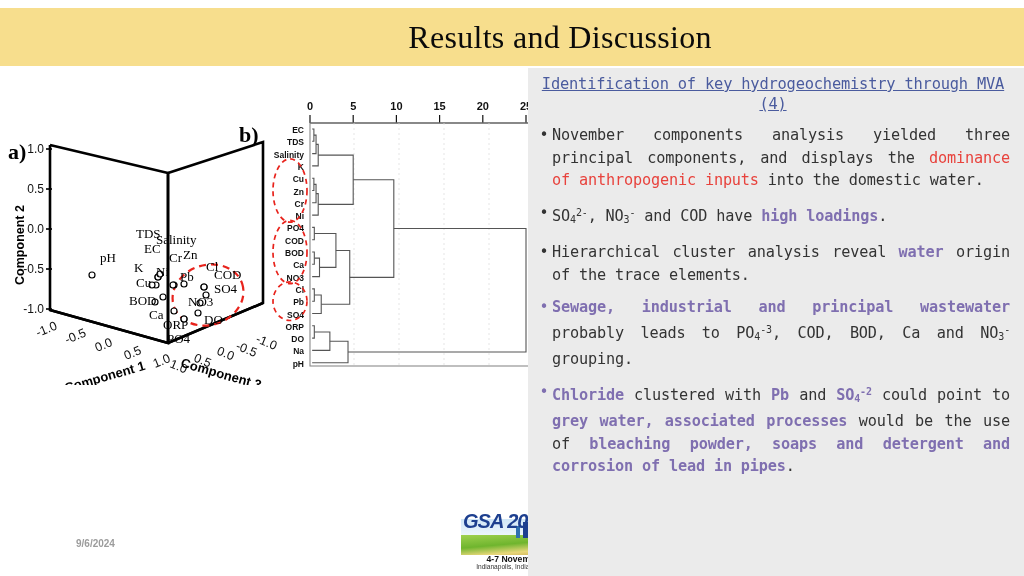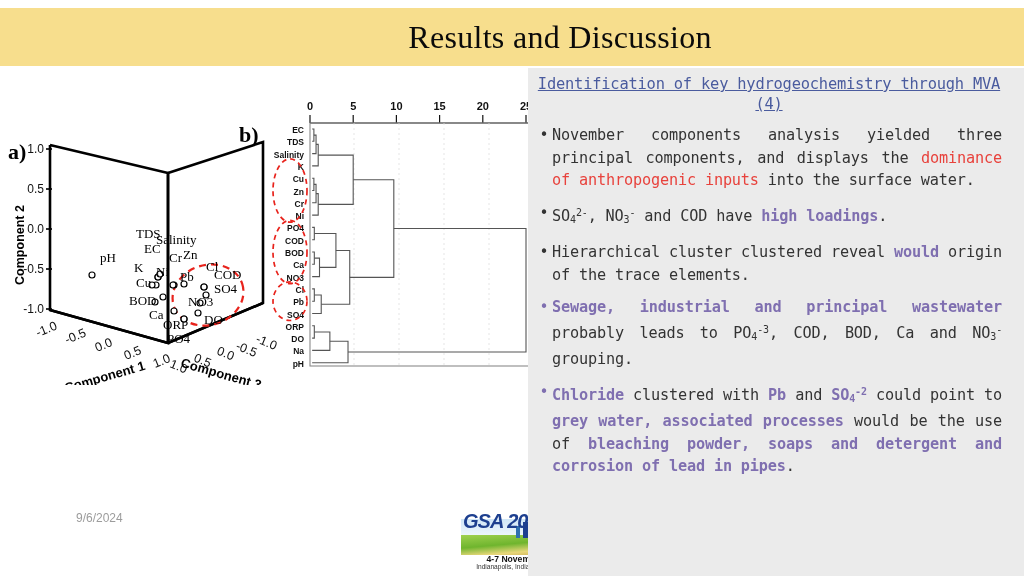--- a/index.html
+++ b/index.html
@@ -17,21 +17,21 @@
     display:flex;align-items:center;justify-content:center;
     font-family:"Liberation Serif",serif;font-size:32px;color:#0a0a0a;
     letter-spacing:.3px;
     padding-left:48px;
   }
   
   #text-panel{
     position:absolute;left:528px;top:68px;width:496px;height:508px;
     background:#ebebeb;
     font-family:"DejaVu Sans Mono","Liberation Mono",monospace;
-    box-sizing:border-box;padding:6px 22px 0 8px;
+    box-sizing:border-box;padding:6px 14px 0 8px;
   }
   #panel-heading{
     color:#4a5b9e;text-decoration:underline;text-align:center;
     font-size:15.4px;line-height:20px;letter-spacing:-.2px;
   }
   .bullet-row{display:flex;margin-top:10px;}
   .bullet-dot{
     width:16px;flex:0 0 16px;font-size:15px;line-height:22.5px;
     text-align:center;
   }
@@ -49,22 +49,23 @@
   #fig-a{position:absolute;left:8px;top:95px;width:270px;height:290px;text-align:right;}
   #fig-b{position:absolute;left:258px;top:95px;width:290px;height:290px;}
   .panel-letter{
     position:absolute;font-family:"Liberation Serif",serif;
     font-weight:bold;font-size:22px;color:#000;
   }
   #label-a{left:8px;top:139px;}
   #label-b{left:239px;top:122px;}
   
   #date-stamp{
-    position:absolute;left:76px;top:511px;font-size:12px;color:#9c9c9c;
+    position:absolute;left:76px;top:538px;font-size:10px;color:#9c9c9c;
     font-family:"Liberation Sans",sans-serif;
+    font-weight:bold;
   }
   #gsa-logo{
     position:absolute;left:461px;top:509px;width:108px;height:62px;
     font-family:"Liberation Sans",sans-serif;overflow:hidden;
   }
   #gsa-top{
     position:relative;width:108px;height:28px;background:#ffffff;
   }
   #gsa-word{
     position:absolute;left:2px;top:1px;font-size:20px;font-weight:bold;
@@ -282,29 +283,29 @@
   </div>
   <div id="gsa-date">4-7 November</div>
   <div id="gsa-city">Indianapolis, Indiana, USA</div>
 </div>
 
 <div id="text-panel">
   <div id="panel-heading">Identification of key hydrogeochemistry through MVA (4)</div>
   <div id="bullet-list">
       <div class="bullet-row">
         <div class="bullet-dot dot-dark">•</div>
-        <div class="bullet-body"><span class="">November components analysis yielded three principal components, and displays the </span><span class="red">dominance of anthropogenic inputs</span><span class=""> into the surface water.</span></div>
+        <div class="bullet-body"><span class="">November components analysis yielded three principal components, and displays the </span><span class="red">dominance of anthropogenic inputs</span><span class=""> into the domestic water.</span></div>
       </div>
       <div class="bullet-row">
         <div class="bullet-dot dot-dark">•</div>
         <div class="bullet-body"><span class="">SO<sub>4</sub><sup>2-</sup>, NO<sub>3</sub><sup>-</sup> and COD have </span><span class="vio">high loadings</span><span class="">.</span></div>
       </div>
       <div class="bullet-row">
         <div class="bullet-dot dot-dark">•</div>
-        <div class="bullet-body"><span class="">Hierarchical cluster clustered reveal </span><span class="vio">would</span><span class=""> origin of the trace elements.</span></div>
+        <div class="bullet-body"><span class="">Hierarchical cluster analysis reveal </span><span class="vio">water</span><span class=""> origin of the trace elements.</span></div>
       </div>
       <div class="bullet-row">
         <div class="bullet-dot dot-vio">•</div>
         <div class="bullet-body"><span class="vio">Sewage, industrial and principal wastewater</span><span class=""> probably leads to PO<sub>4</sub><sup>-3</sup>, COD, BOD, Ca and NO<sub>3</sub><sup>-</sup> grouping.</span></div>
       </div>
       <div class="bullet-row">
         <div class="bullet-dot dot-vio">•</div>
         <div class="bullet-body"><span class="vio">Chloride</span><span class=""> clustered with </span><span class="vio">Pb</span><span class=""> and </span><span class="vio">SO<sub>4</sub><sup>-2</sup></span><span class=""> could point to </span><span class="vio">grey water, associated processes</span><span class=""> would be the use of </span><span class="vio">bleaching powder, soaps and detergent and corrosion of lead in pipes</span><span class="">.</span></div>
       </div>
     </div>

